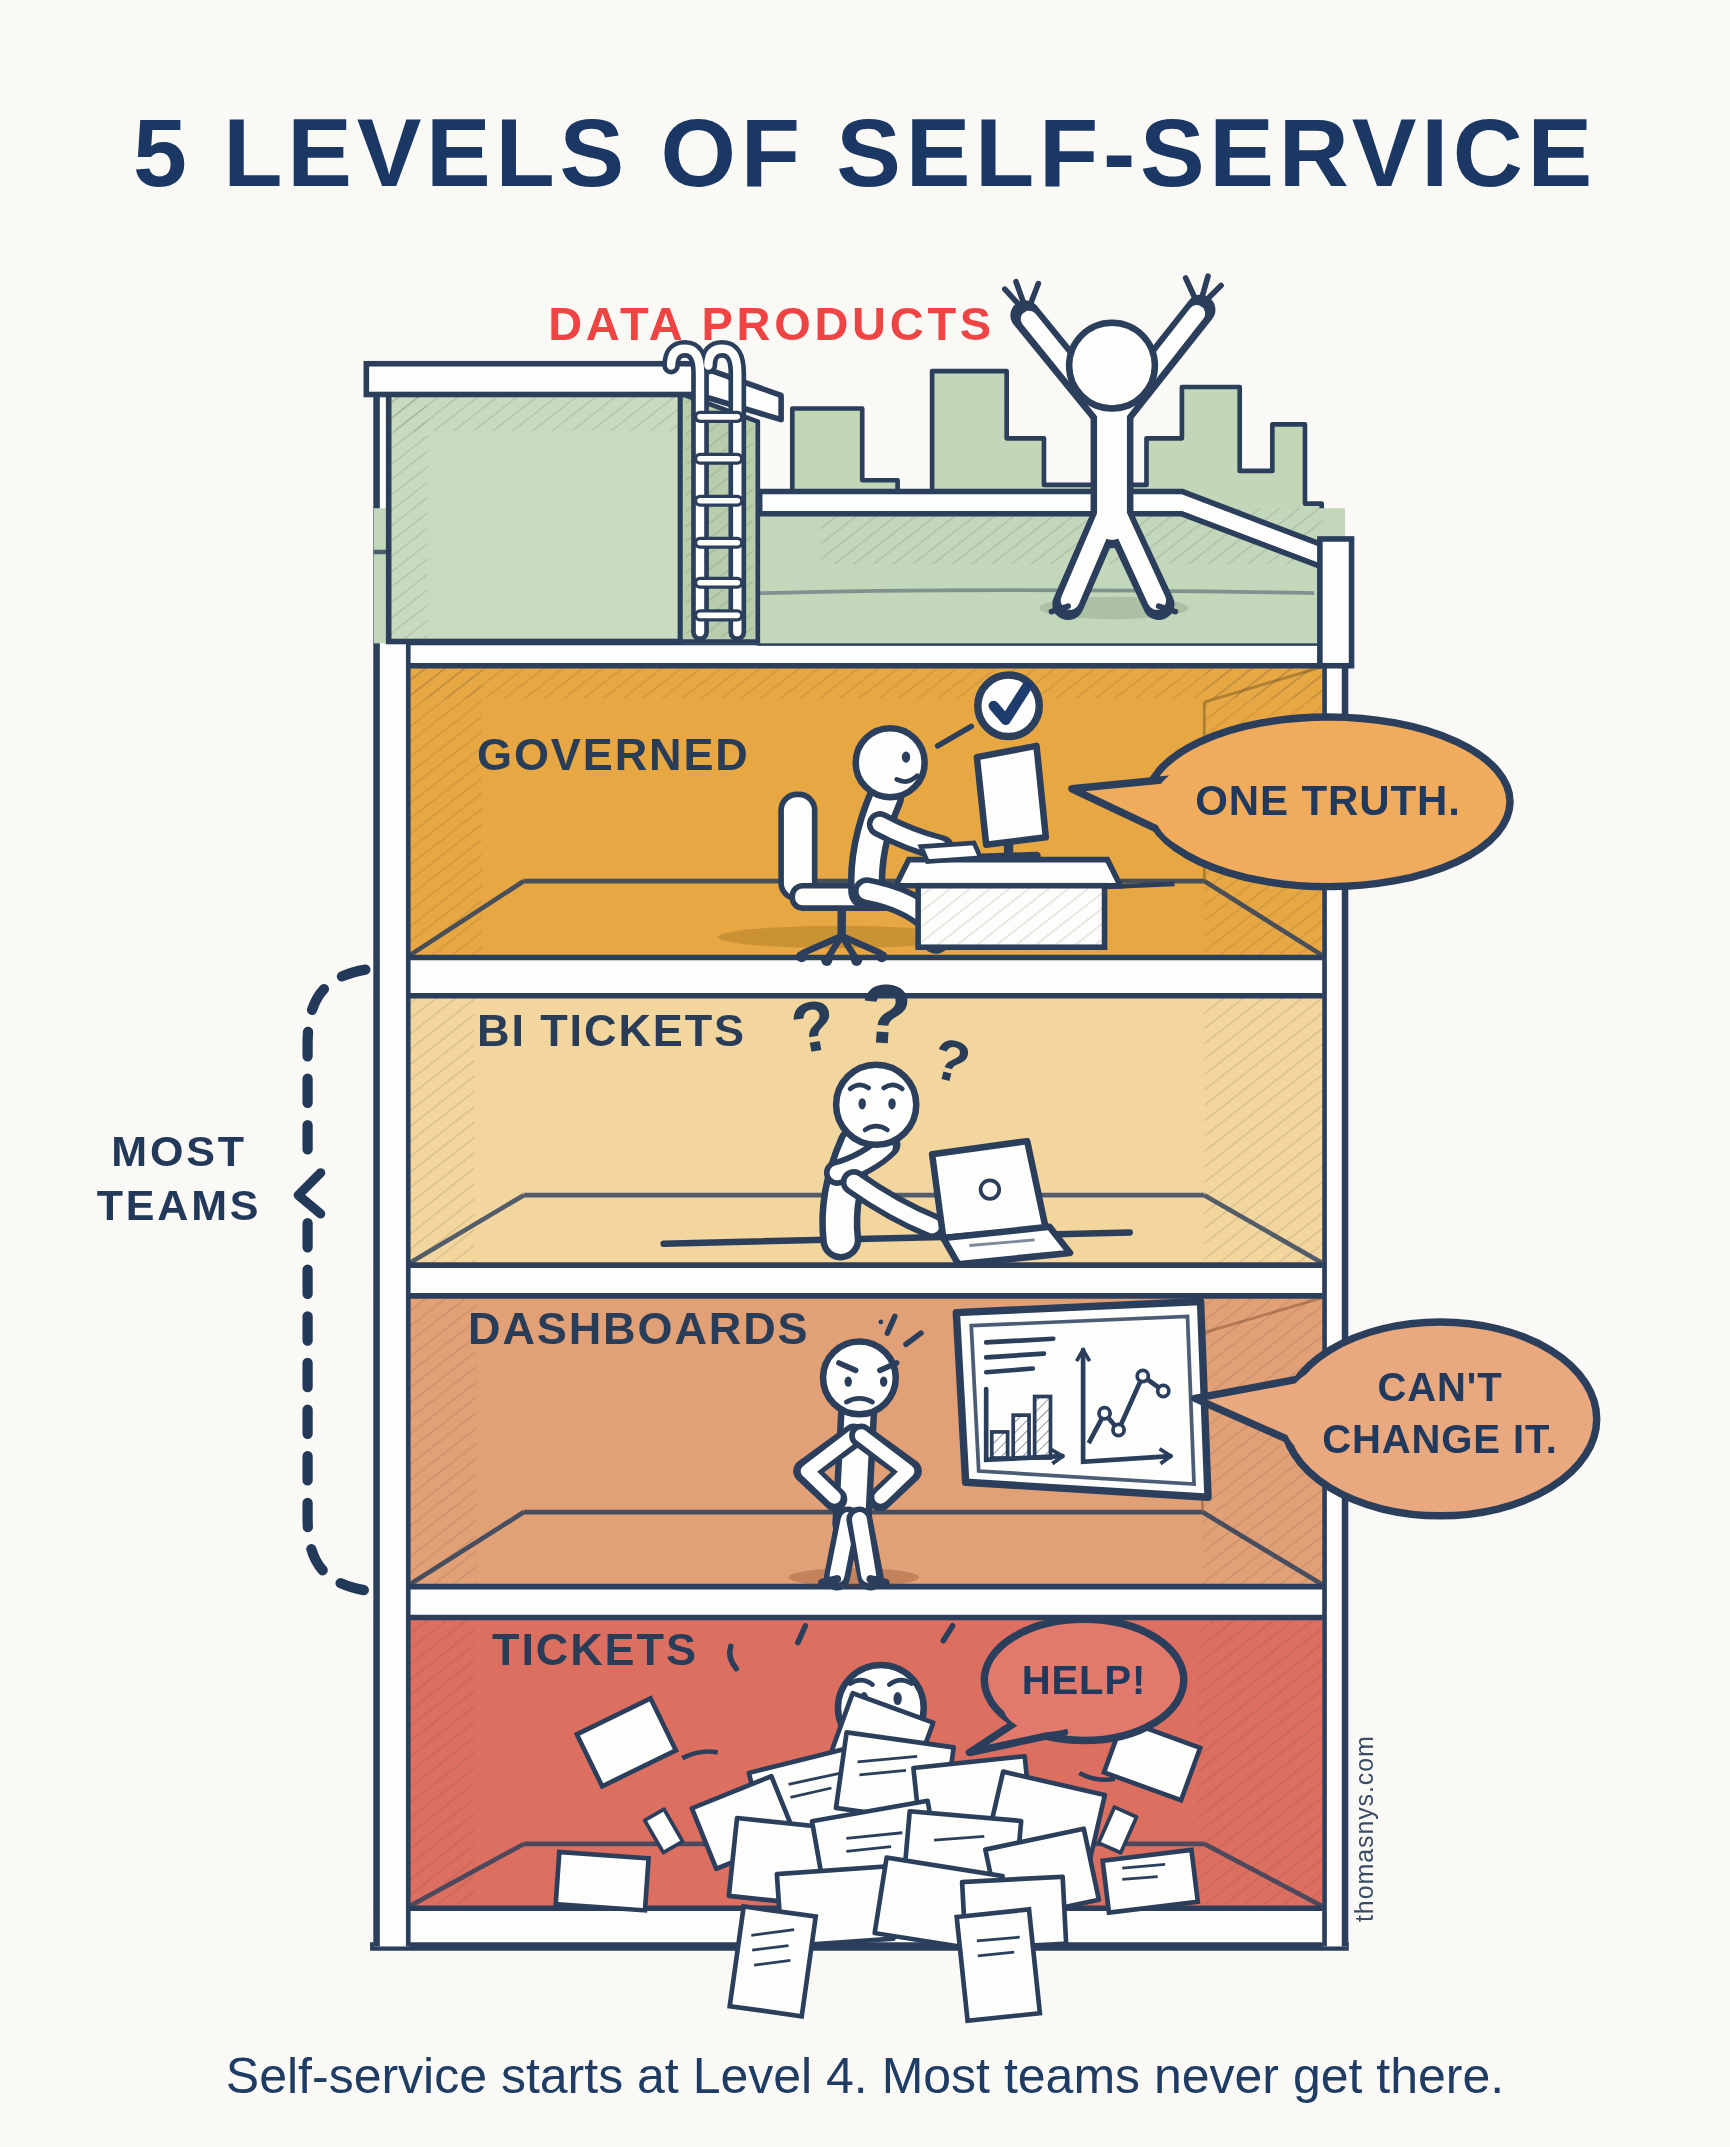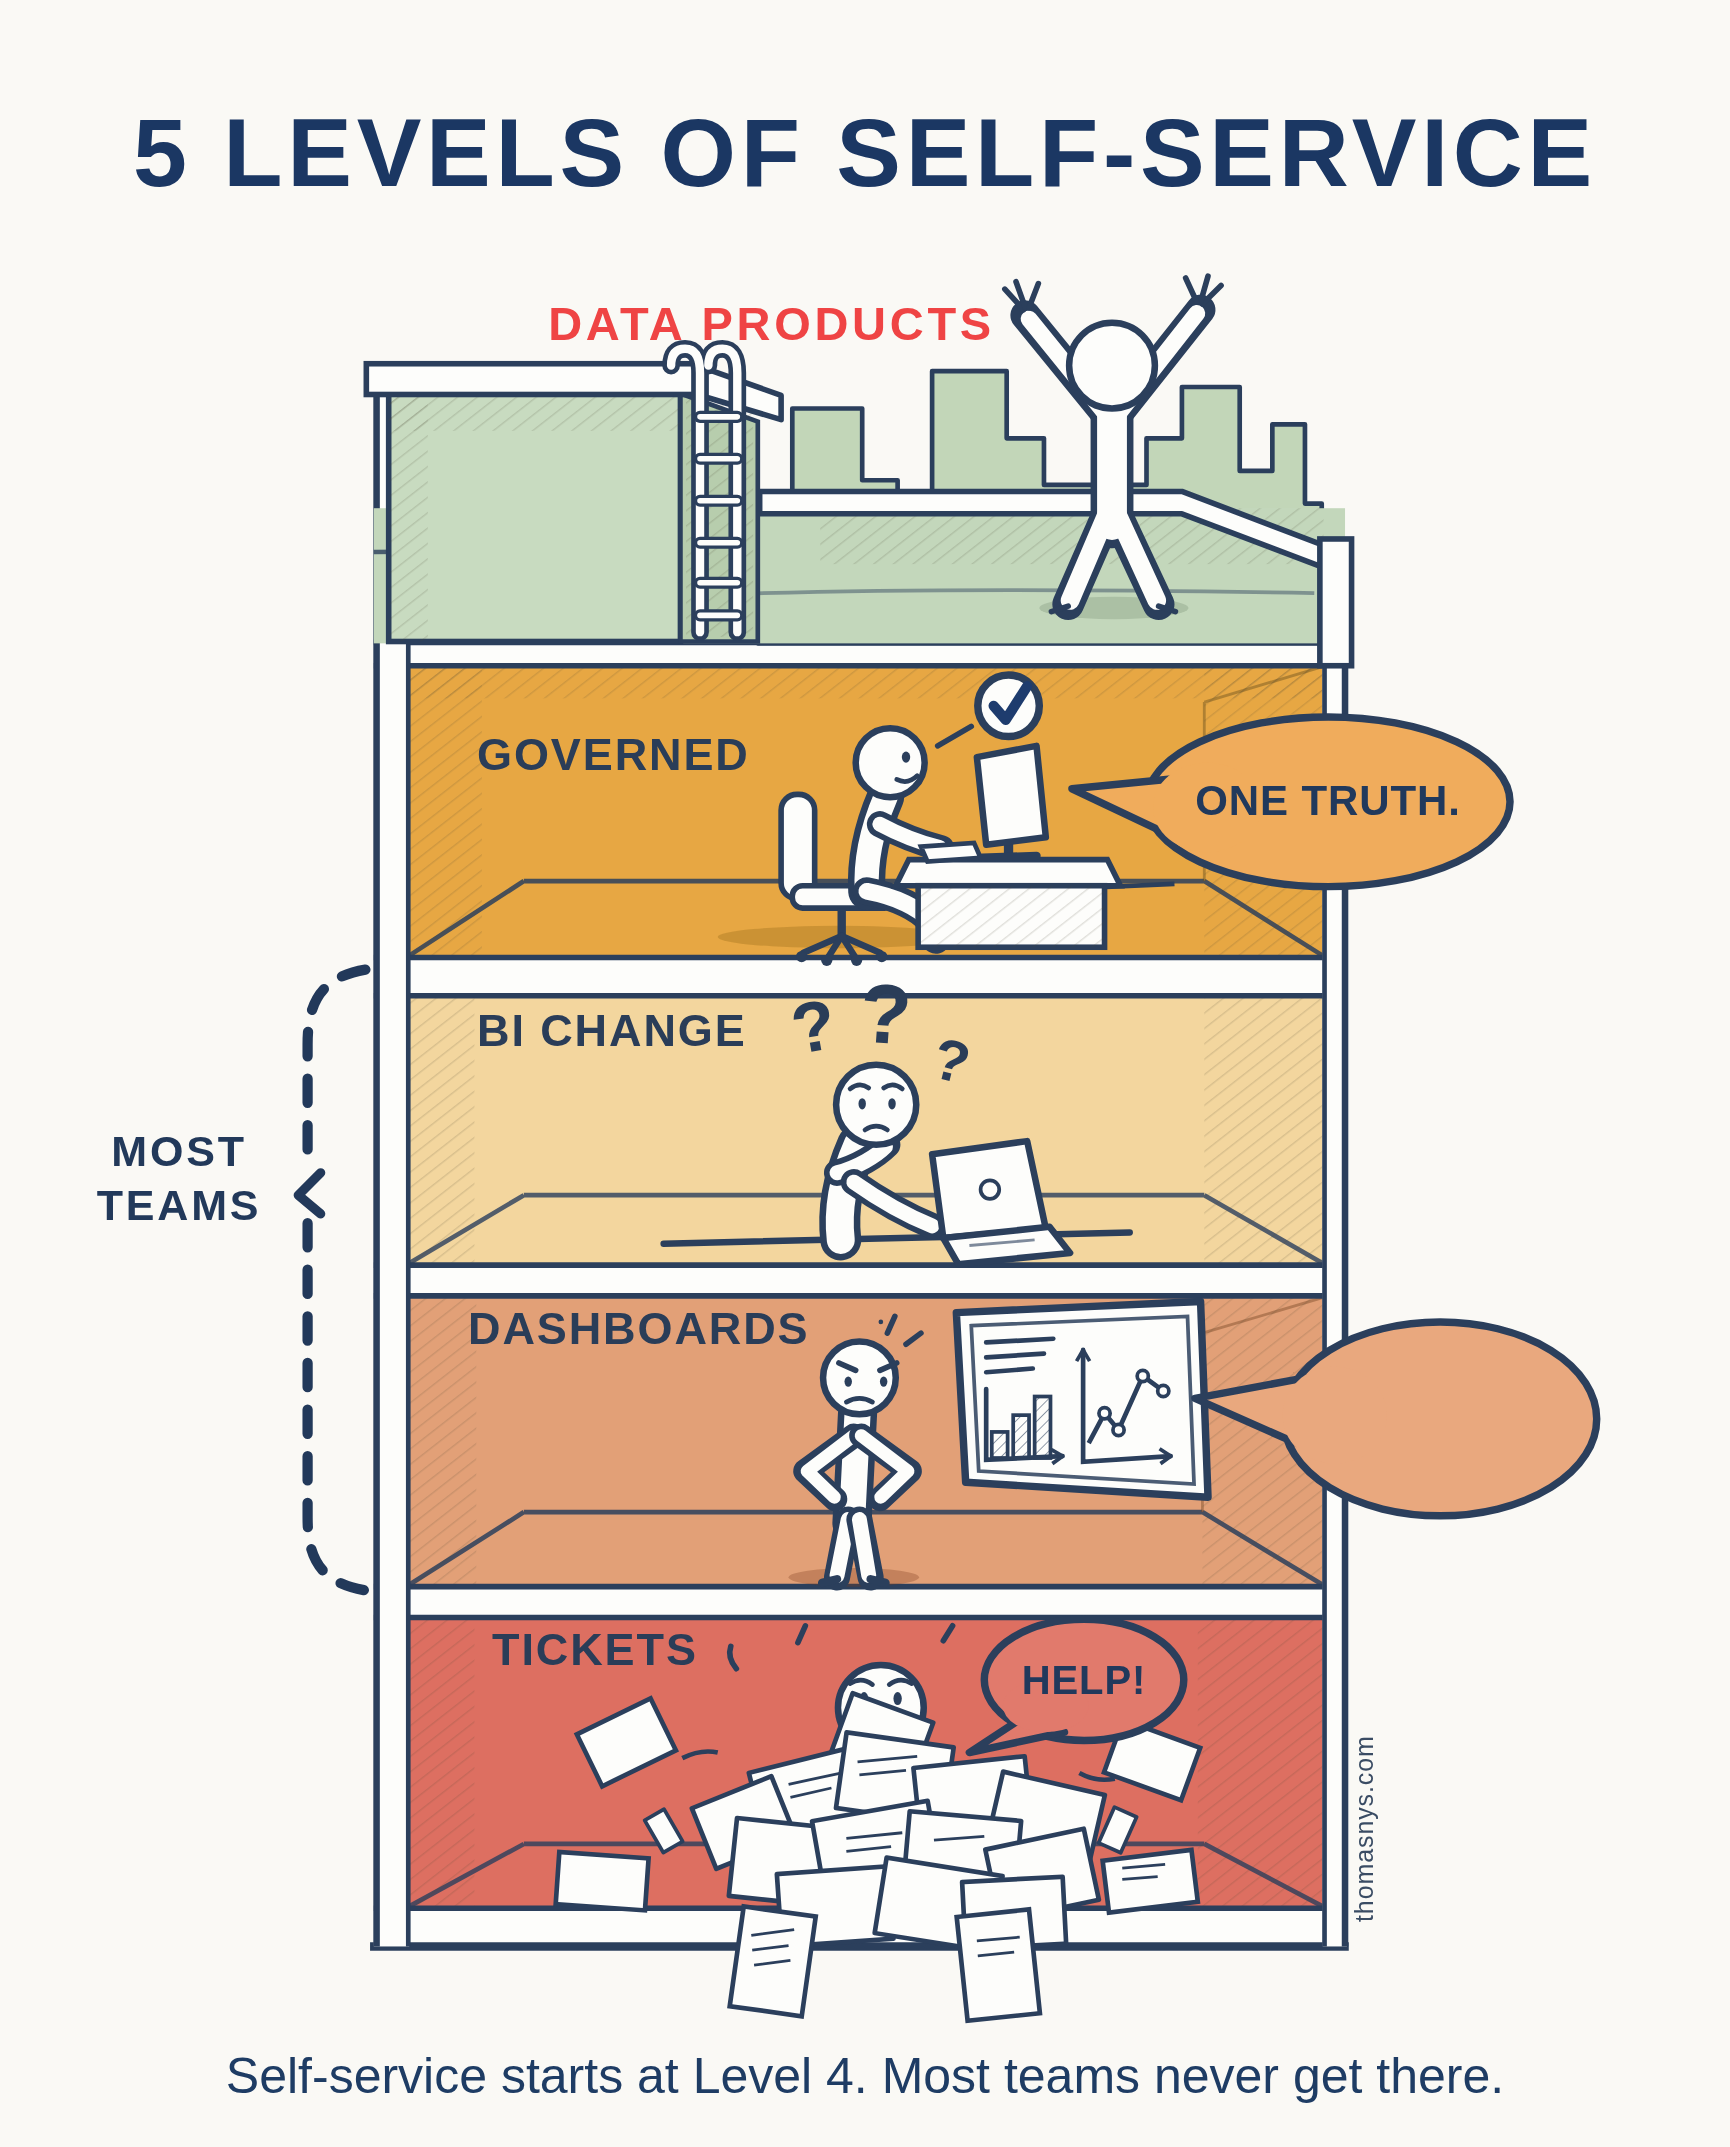--- a/index.html
+++ b/index.html
@@ -396,30 +396,34 @@
       <path d="M330 1312 L330 1628 C330 1672 344 1698 392 1706" stroke-width="11" stroke-dasharray="26 24"></path>
       <path d="M344 1302 L320 1282 L344 1258" stroke-width="10" stroke-linejoin="round"></path>
     </g>
   </svg>
 
   <div class="txt title">5 LEVELS OF SELF-SERVICE</div>
 
   <div class="txt roof-label">DATA PRODUCTS</div>
 
   <div class="txt floor-label" style="left:477px;top:729px;">GOVERNED</div>
-  <div class="txt floor-label" style="left:477px;top:1005px;">BI CHANGE</div>
+  <div class="txt floor-label" style="left:477px;top:1005px;">BI TICKETS</div>
   <div class="txt floor-label" style="left:468px;top:1303px;">DASHBOARDS</div>
   <div class="txt floor-label" style="left:492px;top:1624px;">TICKETS</div>
 
   <span class="qmark" style="left:792px;top:986px;font-size:71px;transform:rotate(-10deg);">?</span>
   <span class="qmark" style="left:860px;top:966px;font-size:84px;transform:rotate(4deg);">?</span>
   <span class="qmark" style="left:934px;top:1027px;font-size:58px;transform:rotate(14deg);">?</span>
 
   <div class="txt bubble-text" style="left:1179px;top:777px;width:298px;">ONE TRUTH.</div>
 
+  <div class="bubble-multi" style="left:1300px;top:1361px;width:280px;">
+    <div>CAN'T</div>
+    <div>CHANGE IT.</div>
+  </div>
 
   <div class="txt bubble-text" style="left:991px;top:1658px;width:186px;font-size:40px;">HELP!</div>
 
   <div class="txt annotation">
     <div>MOST</div>
     <div>TEAMS</div>
   </div>
 
   <div class="txt caption">Self-service starts at Level 4. Most teams never get there.</div>
 

